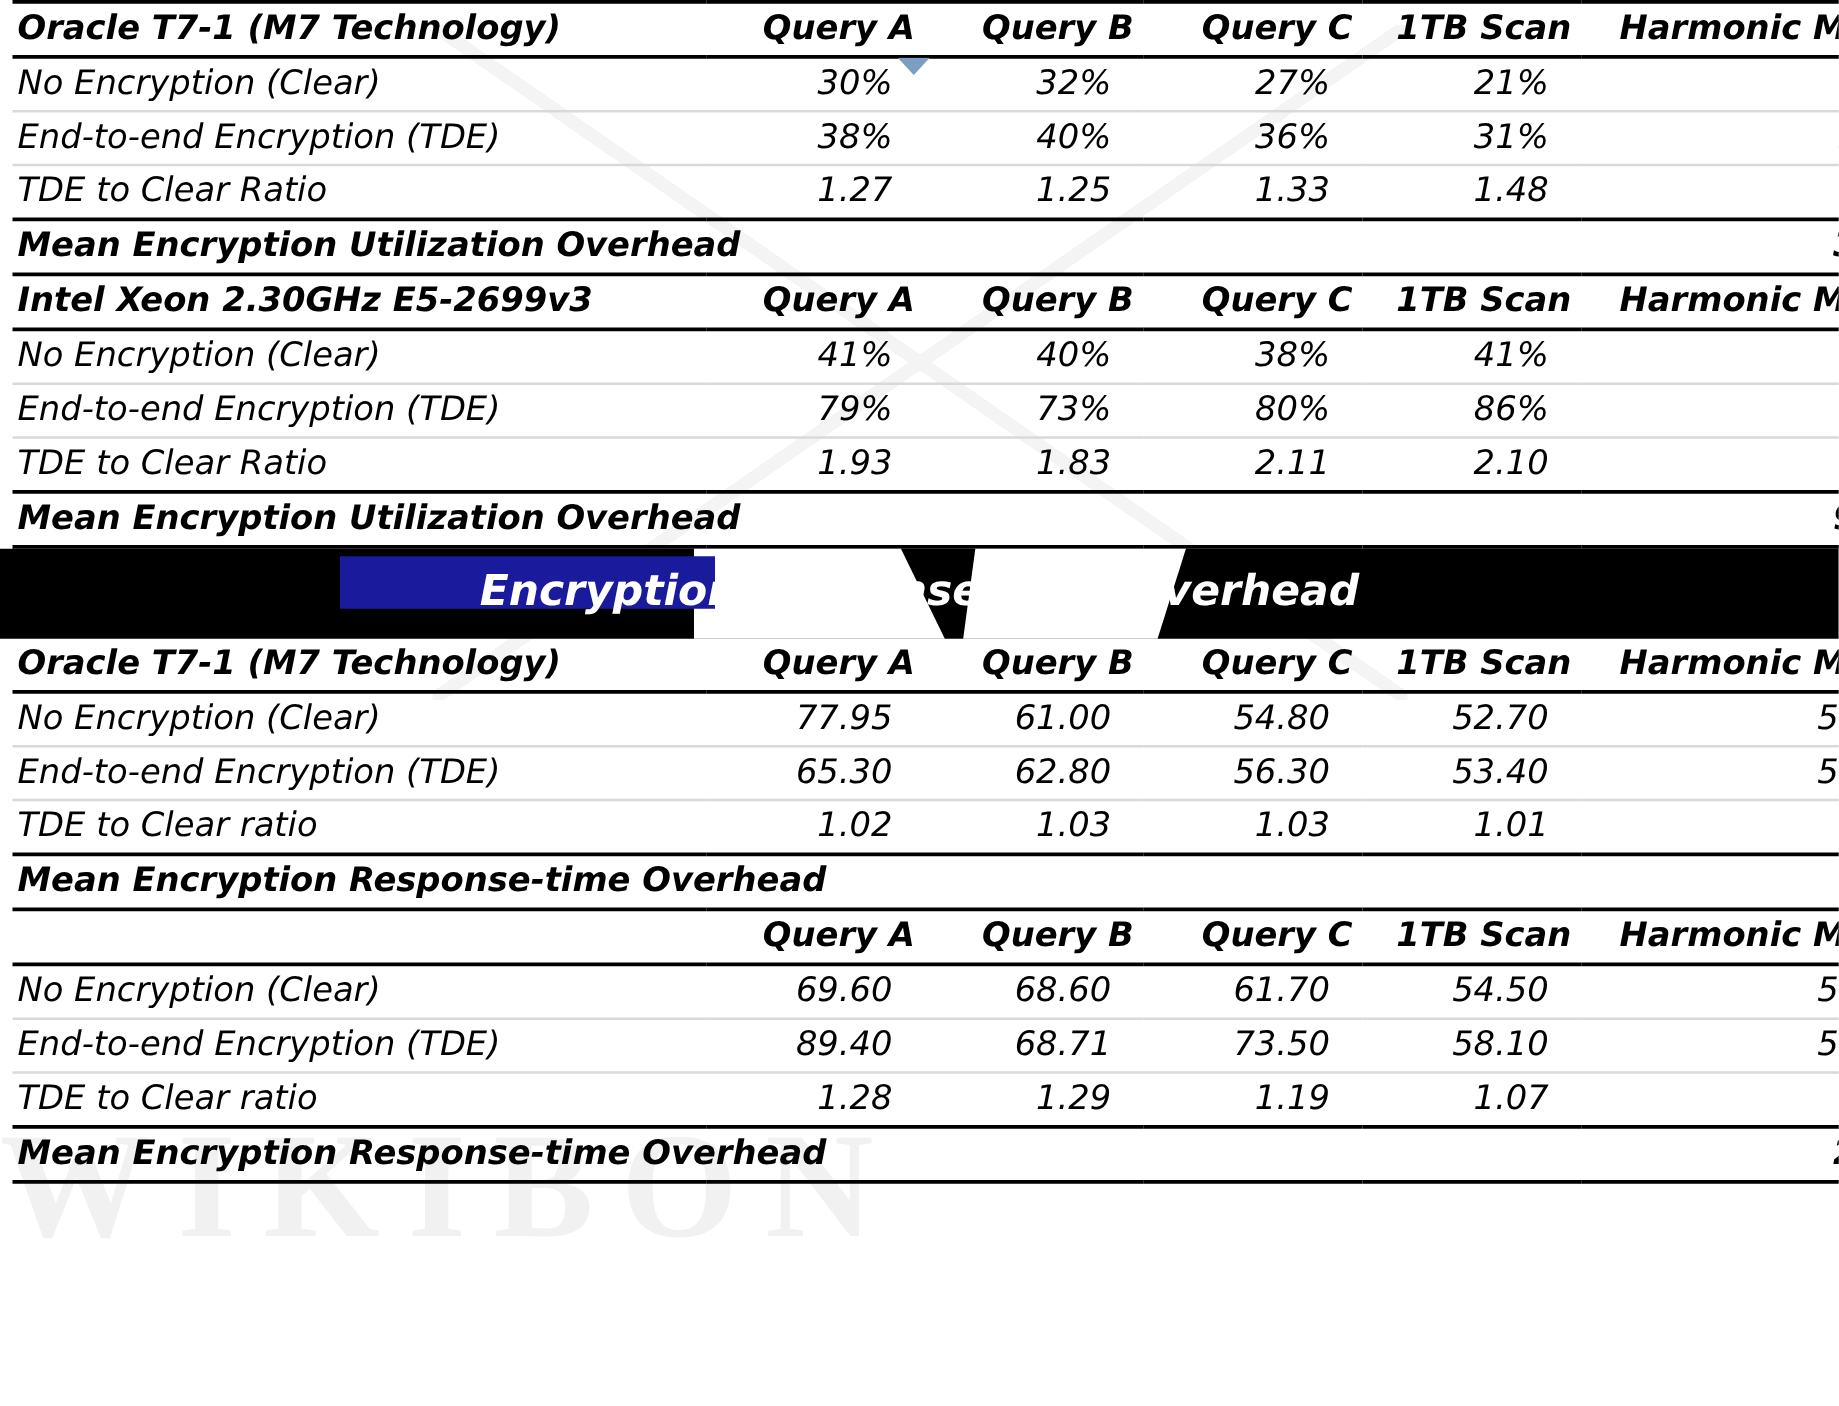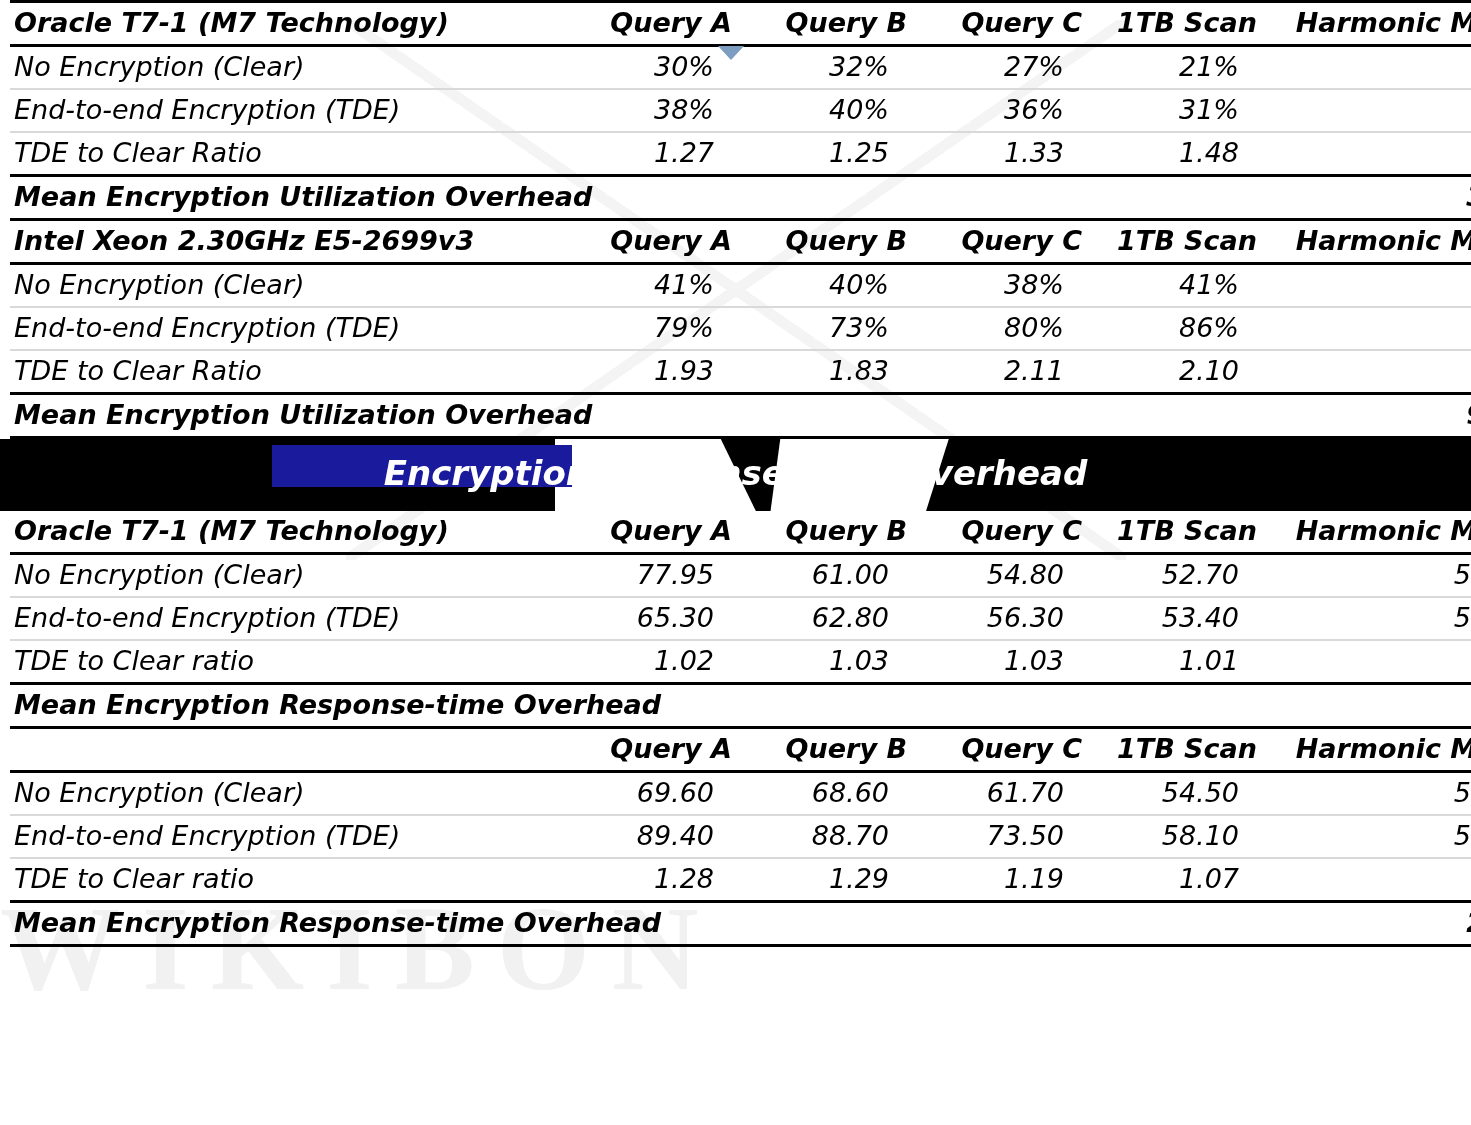--- a/index.html
+++ b/index.html
@@ -360,21 +360,21 @@
         <td class="label">No Encryption (Clear)</td>
         <td class="num">69.60</td>
         <td class="num">68.60</td>
         <td class="num">61.70</td>
         <td class="num">54.50</td>
         <td class="mean">54.50</td>
       </tr>
       <tr class="data">
         <td class="label">End-to-end Encryption (TDE)</td>
         <td class="num">89.40</td>
-        <td class="num">88.70</td>
+        <td class="num">68.71</td>
         <td class="num">73.50</td>
         <td class="num">58.10</td>
         <td class="mean">58.10</td>
       </tr>
       <tr class="data lastrow">
         <td class="label">TDE to Clear ratio</td>
         <td class="num">1.28</td>
         <td class="num">1.29</td>
         <td class="num">1.19</td>
         <td class="num">1.07</td>

